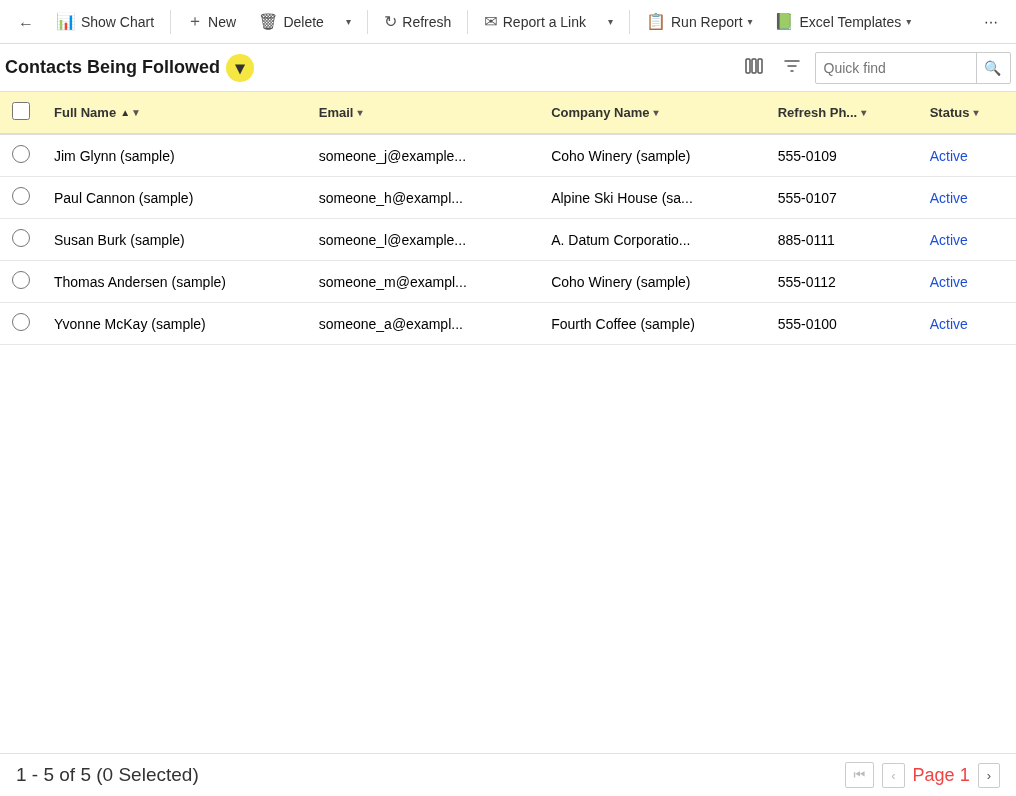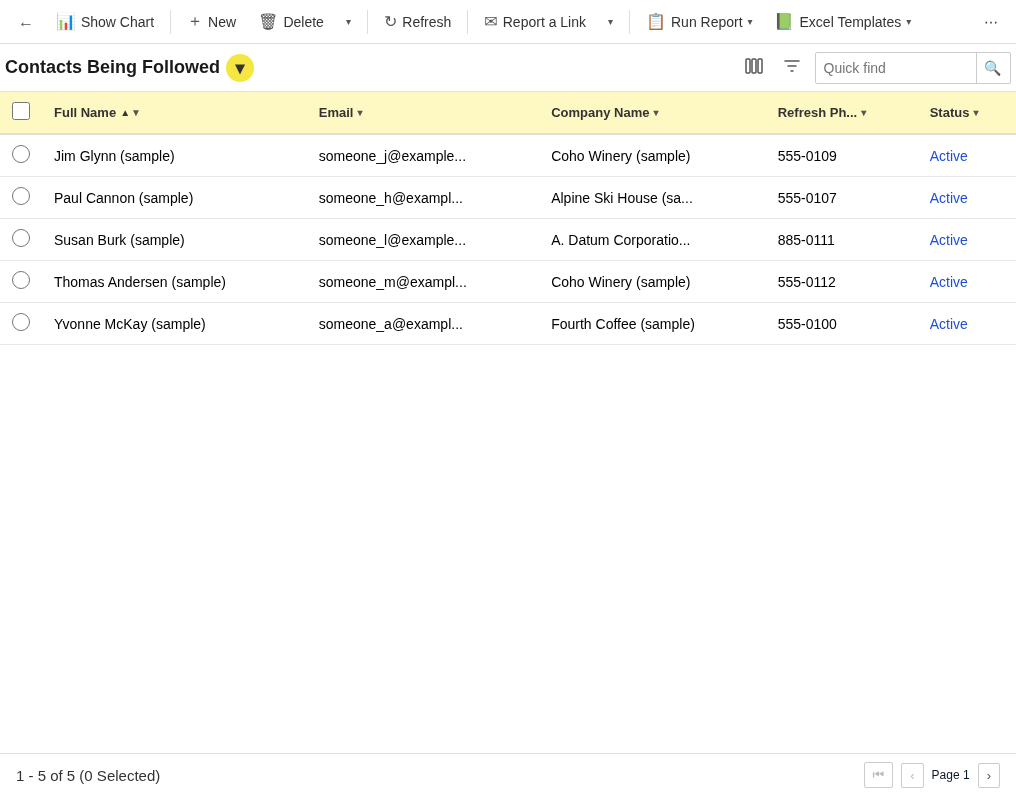--- a/index.html
+++ b/index.html
@@ -178,37 +178,37 @@
       align-items: center;
       justify-content: space-between;
       padding: 8px 16px;
       border-top: 1px solid #e0e0e0;
       background: #fff;
       position: fixed;
       bottom: 0;
       left: 0;
       right: 0;
     }
-    .footer-info { font-size: 15px; color: #333; }
+    .footer-info { font-size: 19px; color: #333; }
     .pagination {
       display: flex;
       align-items: center;
       gap: 8px;
     }
     .page-nav-btn {
       background: none;
       border: 1px solid #ccc;
       cursor: pointer;
       padding: 4px 8px;
       border-radius: 2px;
       color: #555;
       font-size: 13px;
     }
     .page-nav-btn:disabled { color: #bbb; cursor: default; }
-    .page-label { font-size: 12px; color: #0f172a; }
+    .page-label { font-size: 18px; color: #ef4444; }
   </style>
 </head>
 <body>
 
 <div class="toolbar">
   <button class="toolbar-btn">
     <span class="icon">←</span>
   </button>
   <button class="toolbar-btn">
     <span class="icon">📊</span>

